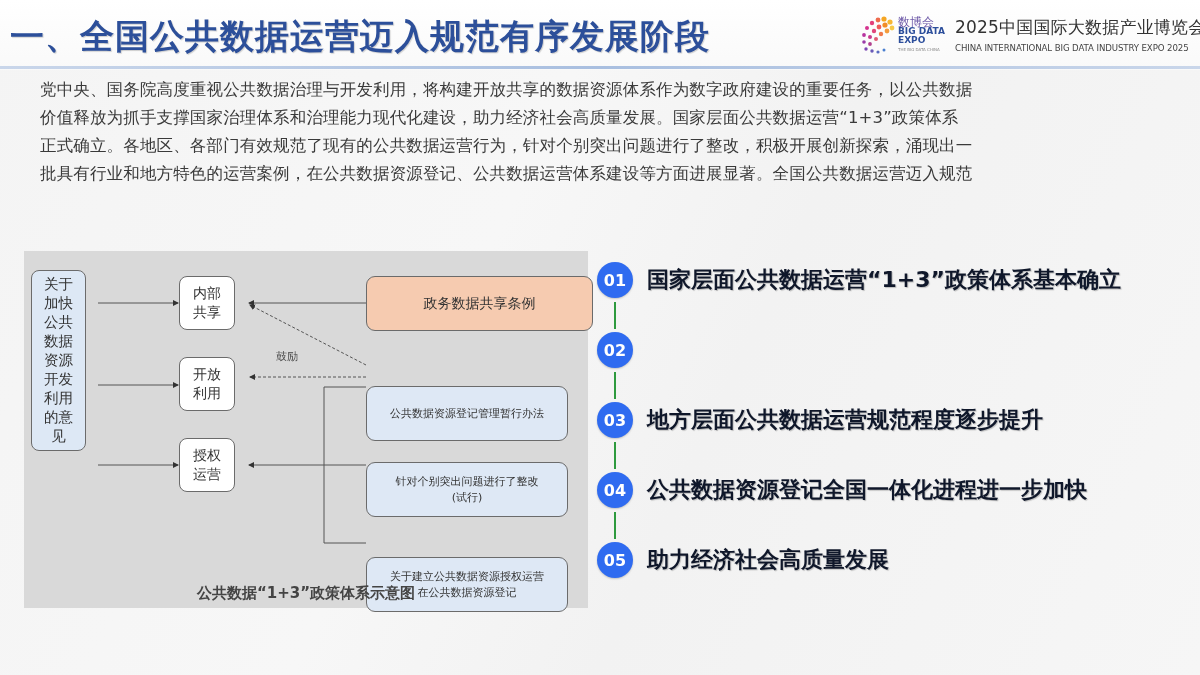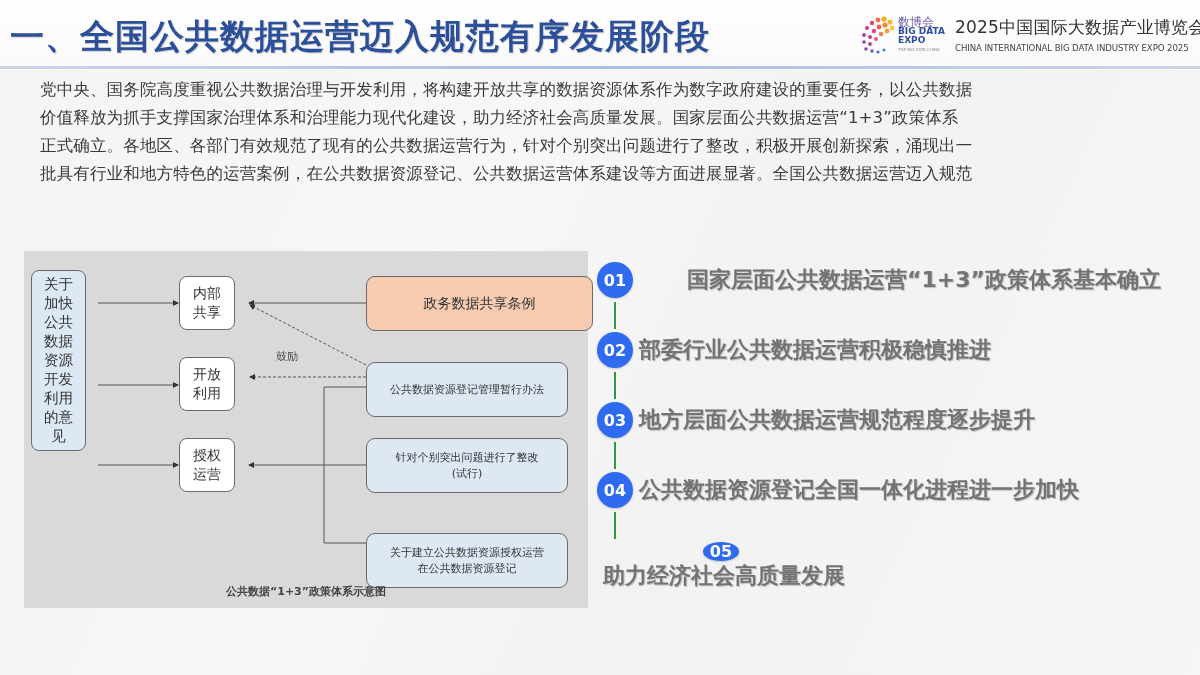--- a/index.html
+++ b/index.html
@@ -67,44 +67,44 @@
   .d-mid { width: 56px; height: 54px; background: #fff; border-radius: 8px; font-size: 14px; line-height: 19px; padding: 8px 10px; }
   .d-share { left: 155px; top: 25px; }
   .d-open  { left: 155px; top: 106px; }
   .d-auth  { left: 155px; top: 187px; }
   .d-orange {
     left: 342px; top: 25px; width: 227px; height: 55px;
     background: #f6cbb0; border-radius: 9px; font-size: 14px;
   }
   .d-blue {
     left: 342px; width: 202px; height: 55px; background: #dee8f5;
-    border-radius: 9px; font-size: 11px; line-height: 16px; padding: 0 20px;
+    border-radius: 9px; font-size: 11px; line-height: 16px; padding: 0 20px; margin-top: 24px;
   }
   .d-reg { top: 111px; }
   .d-auth-spec { top: 187px; }
   .d-price { top: 282px; }
   .d-encourage {
     position: absolute; left: 252px; top: 98px; font-size: 11px; color: #444;
   }
   .d-caption {
     position: absolute; left: 0; width: 564px; top: 333px; text-align: center;
-    font-size: 11px; font-weight: bold; color: #444;
+    font-size: 15px; font-weight: bold; color: #444;
   }
 
   
   .points { position: absolute; left: 597px; top: 262px; width: 600px; }
   .point { position: absolute; left: 0; height: 36px; display: flex; align-items: center; }
   .badge {
     width: 36px; height: 36px; border-radius: 50%;
     background: #2f6bf0; color: #fff; font-weight: bold; font-size: 16px;
     display: flex; align-items: center; justify-content: center;
     box-shadow: 0 1px 2px rgba(0,0,0,0.2);
   }
   .point-text {
-    margin-left: 6px; font-size: 22px; font-weight: bold; color: #737373;
+    margin-left: 14px; font-size: 22px; font-weight: bold; color: #0f172a;
     white-space: nowrap; text-shadow: 1px 1px 1px rgba(0,0,0,0.22);
   }
   .connector {
     position: absolute; left: 17px; width: 2px; height: 27px; background: #2e9a3e;
   }
 </style>
 </head>
 <body>
 
 <div class="header"></div>
@@ -197,37 +197,36 @@
   </div>
   <div class="dnode d-blue d-price">
     <span><span>关于建立公共数据资源授权运营</span><br><span>在公共数据资源登记</span></span>
   </div>
 
   <div class="d-encourage">鼓励</div>
   <div class="d-caption">公共数据“1+3”政策体系示意图</div>
 </div>
 
 <div class="points">
-  <div class="point" style="top:0px;gap:48px;">
+  <div class="point" style="top:0px;">
     <div class="badge">01</div>
     <div class="point-text">国家层面公共数据运营“1+3”政策体系基本确立</div>
   </div>
   <div class="connector" style="top:40px;"></div>
   <div class="point" style="top:70px;">
     <div class="badge">02</div>
-    <div class="point-text">部委行业公共数据运营积极稳慎推进</div>
   </div>
   <div class="connector" style="top:110px;"></div>
   <div class="point" style="top:140px;">
     <div class="badge">03</div>
     <div class="point-text">地方层面公共数据运营规范程度逐步提升</div>
   </div>
   <div class="connector" style="top:180px;"></div>
   <div class="point" style="top:210px;">
     <div class="badge">04</div>
     <div class="point-text">公共数据资源登记全国一体化进程进一步加快</div>
   </div>
   <div class="connector" style="top:250px;"></div>
-  <div class="point" style="top:280px;flex-direction:column;">
+  <div class="point" style="top:280px;">
     <div class="badge">05</div>
     <div class="point-text">助力经济社会高质量发展</div>
   </div>
 </div>
 
 </body></html>

